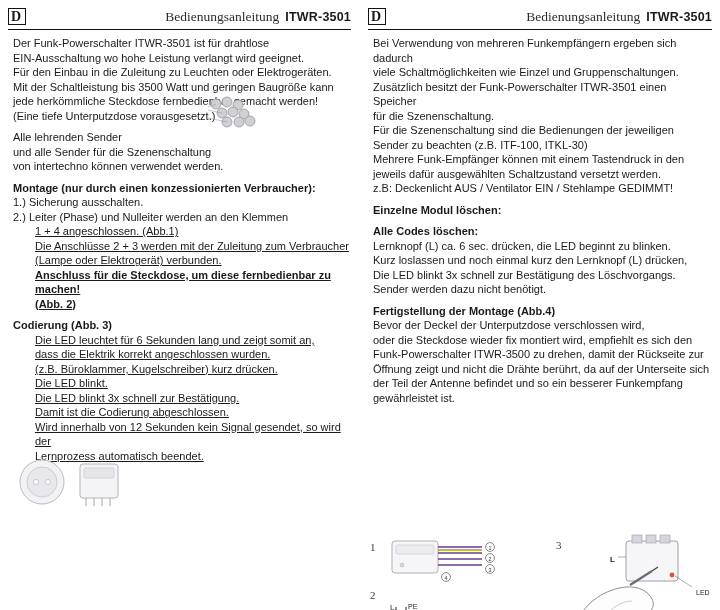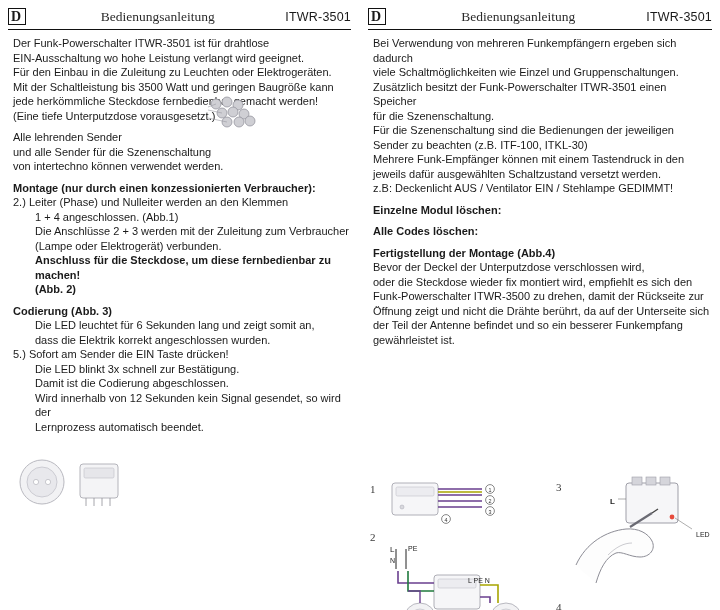--- a/index.html
+++ b/index.html
@@ -42,42 +42,42 @@
     padding: 0 4px 0 2px;
     border: 1.1px solid #111;
     line-height: 16px;
     margin-right: 10px;
     height: 17px;
     min-width: 15px;
     text-align: center;
   }
   .hdr-title {
     flex: 1;
-    text-align: center;
+    text-align: right;
     font-size: 13.5px;
     color: #2b2b2b;
     font-family: "Liberation Serif", serif;
   }
   .hdr-code {
-    font-weight: normal;
+    font-weight: bold;
     font-size: 12.5px;
     letter-spacing: 0.2px;
     padding-left: 6px;
   }
 
   
   .body {
     padding: 6px 9px 0 13px;
     font-size: 11px;
     line-height: 1.32;
   }
   .body p { margin: 0 0 0 0; white-space: pre-line; }
   .gap { height: 7px; }
   .b { font-weight: bold; }
-  .indent2 { padding-left: 22px; }
+  .indent2 { padding-left: 22px; text-decoration: underline; }
 
   
   .figs { position: relative; margin-top: 8px; height: 250px; }
   .fignum {
     position: absolute;
     font-size: 11px;
     color: #3a3a3a;
     font-family: "Liberation Serif", serif;
   }
   .figbox { position: absolute; }
@@ -105,31 +105,33 @@
 Für den Einbau in die Zuleitung zu Leuchten oder Elektrogeräten.
 Mit der Schaltleistung bis 3500 Watt und geringen Baugröße kann
 jede herkömmliche Steckdose fernbedienbar gemacht werden!
 (Eine tiefe Unterputzdose vorausgesetzt.)</p>
       <div class="gap"></div>
       <p>Alle lehrenden Sender
 und alle Sender für die Szenenschaltung
 von intertechno können verwendet werden.</p>
       <div class="gap"></div>
       <p class="b">Montage (nur durch einen konzessionierten Verbraucher):</p>
+      <p>1.)  Sicherung ausschalten.</p>
       <p>2.)  Leiter (Phase) und Nulleiter werden an den Klemmen</p>
       <p class="indent2">1 + 4 angeschlossen. (Abb.1)</p>
       <p class="indent2">Die Anschlüsse 2 + 3 werden mit der Zuleitung zum Verbraucher
 (Lampe oder Elektrogerät) verbunden.</p>
       <p class="b indent2">Anschluss für die Steckdose, um diese fernbedienbar zu machen!
 (Abb. 2)</p>
       <div class="gap"></div>
       <p class="b">Codierung (Abb. 3)</p>
       <p class="indent2">Die LED leuchtet für 6 Sekunden lang und zeigt somit an,
 dass die Elektrik korrekt angeschlossen wurden.</p>
-      <p>5.)  Sofort am Sender die EIN Taste drücken!</p>
+      <p class="indent2">(z.B. Büroklammer, Kugelschreiber) kurz drücken.
+Die LED blinkt.</p>
       <p class="indent2">Die LED blinkt 3x schnell zur Bestätigung.
     Damit ist die Codierung abgeschlossen.
 Wird innerhalb von 12 Sekunden kein Signal gesendet, so wird der
 Lernprozess automatisch beendet.</p>
       <div class="gap"></div>
     </div>
 
     <div class="figbox" style="left:196px; top:96px;">
       <svg width="76" height="34" viewBox="0 0 76 34" aria-hidden="true">
         <g fill="#cfcfd4" stroke="#8d8d96" stroke-width="0.7">
@@ -186,20 +188,24 @@
   für die Szenenschaltung.
 Für die Szenenschaltung sind die Bedienungen der jeweiligen
 Sender zu beachten (z.B. ITF-100, ITKL-30)
 Mehrere Funk-Empfänger können mit einem Tastendruck in den
 jeweils dafür ausgewählten Schaltzustand versetzt werden.
 z.B: Deckenlicht AUS / Ventilator EIN / Stehlampe GEDIMMT!</p>
       <div class="gap"></div>
       <p class="b">Einzelne Modul löschen:</p>
       <div class="gap"></div>
       <p class="b">Alle Codes löschen:</p>
+      <p>Lernknopf (L) ca. 6 sec. drücken, die LED beginnt zu blinken.
+Kurz loslassen und noch einmal kurz den Lernknopf (L) drücken,
+Die LED blinkt 3x schnell zur Bestätigung des Löschvorgangs.
+Sender werden dazu nicht benötigt.</p>
       <div class="gap"></div>
       <p class="b">Fertigstellung der Montage (Abb.4)</p>
       <p>Bevor der Deckel der Unterputzdose verschlossen wird,
 oder die Steckdose wieder fix montiert wird, empfiehlt es sich den
 Funk-Powerschalter ITWR-3500 zu drehen, damit der Rückseite zur
 Öffnung zeigt und nicht die Drähte berührt, da auf der Unterseite sich
 der Teil der Antenne befindet und so ein besserer Funkempfang
 gewährleistet ist.</p>
     </div>
 

